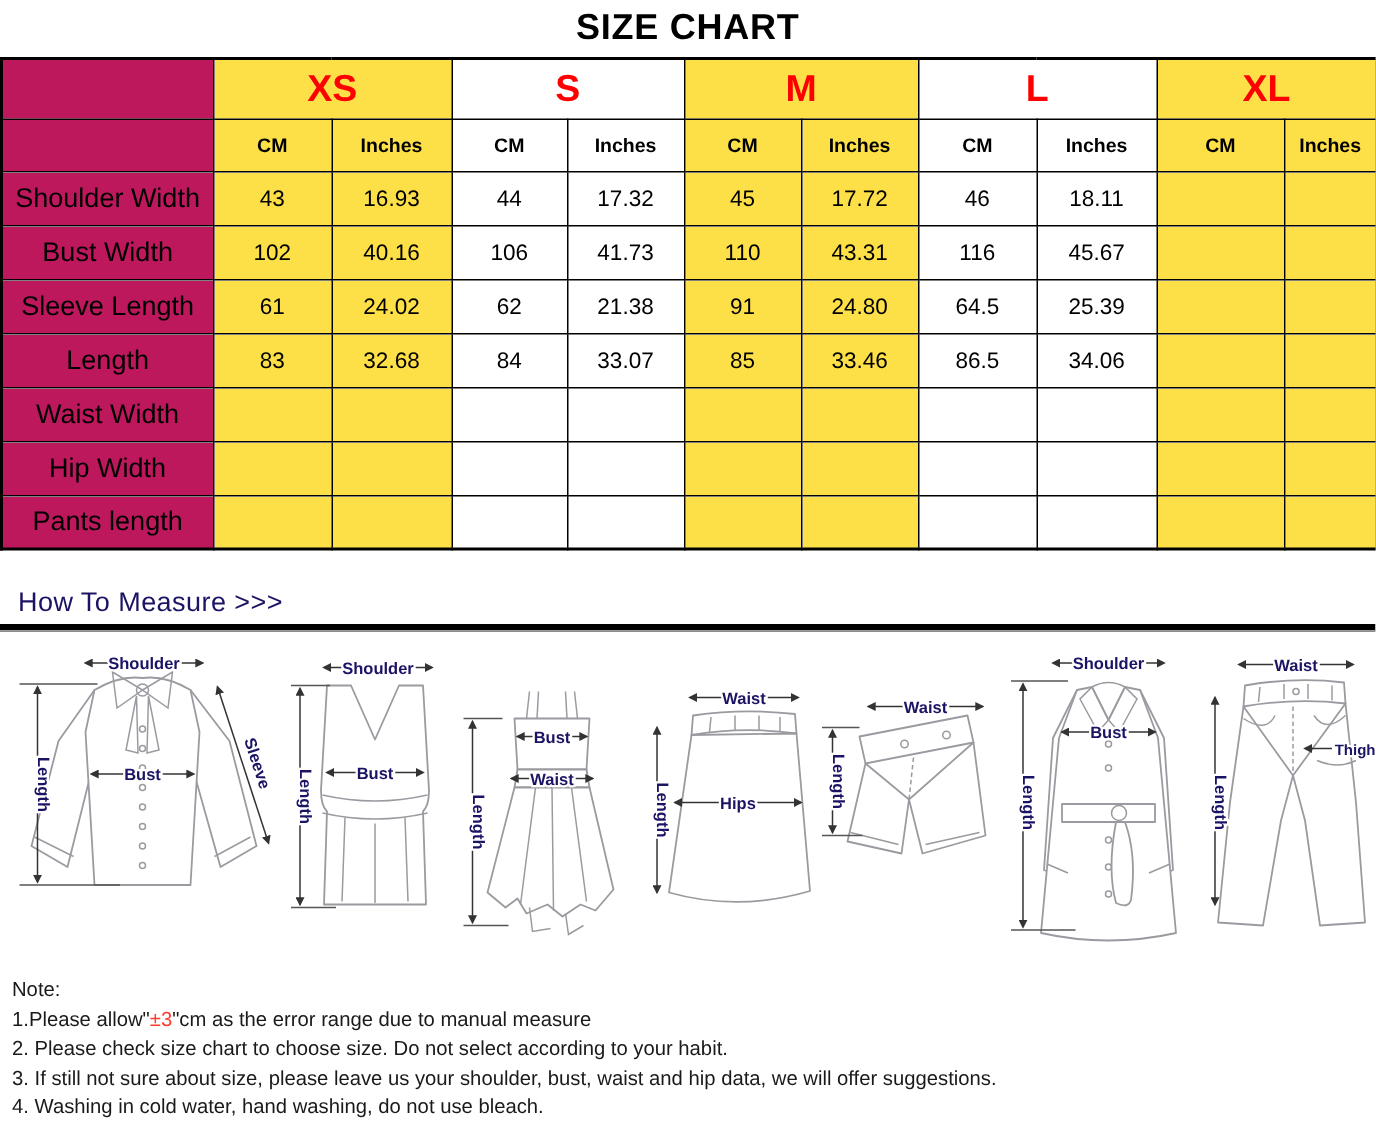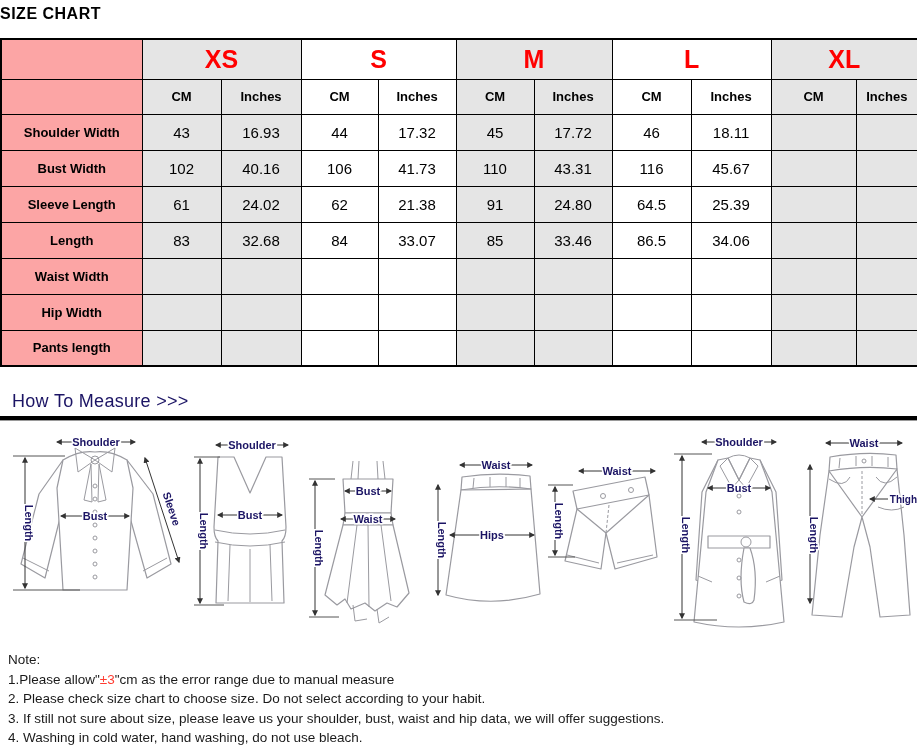--- a/index.html
+++ b/index.html
@@ -1,32 +1,32 @@
 <!DOCTYPE html>
 <html><head>
 <meta charset="utf-8">
 <style>
   html,body{margin:0;padding:0}
   body{width:917px;height:752px;position:relative;background:#fff;
        font-family:"Liberation Sans",sans-serif;color:#000;overflow:hidden}
 
-  .title{position:absolute;top:5px;left:0;width:100%;
-         font-size:16px;font-weight:bold;letter-spacing:.5px}
+  .title{position:absolute;top:5px;left:0;width:100%;text-align:center;
+         font-size:24px;font-weight:bold;letter-spacing:.5px}
 
   table.size-chart{position:absolute;top:38px;left:0;width:917px;
          border-collapse:collapse;table-layout:fixed;border:2px solid #000}
   .size-chart td,.size-chart th{border:1px solid #000;text-align:center;
          vertical-align:middle;padding:0;overflow:hidden;white-space:nowrap}
   .hr1{height:40px}.hr2{height:35px}
   .size-chart tbody tr{height:36px}
   .size-cell{font-size:25px;font-weight:bold;color:#ff0000}
   .unit-cell{font-size:13px;font-weight:bold}
-  .lbl{font-size:13px;font-weight:bold;background:#fca5a5}
+  .lbl{font-size:18px;font-weight:normal;background:#be185d}
   .val{font-size:15px;font-weight:normal}
-  .g{background:#e5e5e5}
+  .g{background:#fde047}
 
   .howto{position:absolute;left:12px;top:391px;font-size:18px;font-weight:normal;
          color:#1b1464;letter-spacing:.3px}
   .divider{position:absolute;left:0;top:416px;width:917px;height:4px;
          background:#000;border-bottom:1px solid #9a9a9a}
 
   .garments{position:absolute;left:0;top:425px;width:746px;height:206px}
   .garm{position:absolute}
   .go{fill:#fff;stroke:#9a9aa0;stroke-width:1.2;stroke-linejoin:round}
   .gd{fill:none;stroke:#9a9aa0;stroke-width:1}

